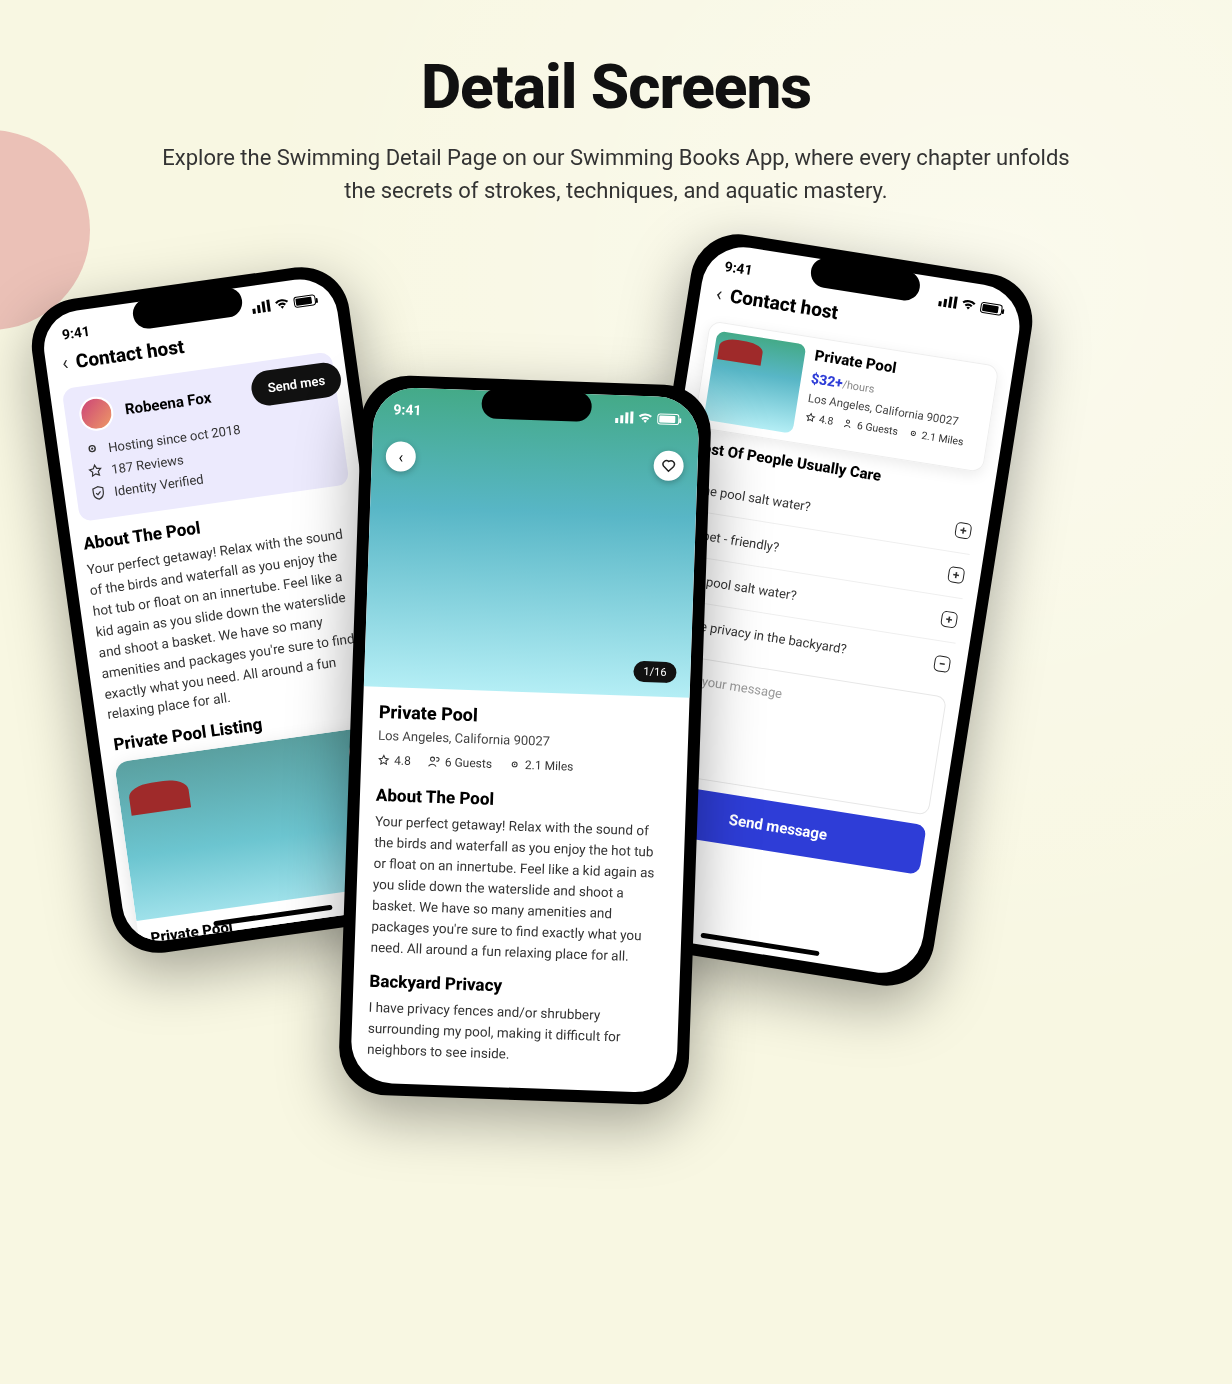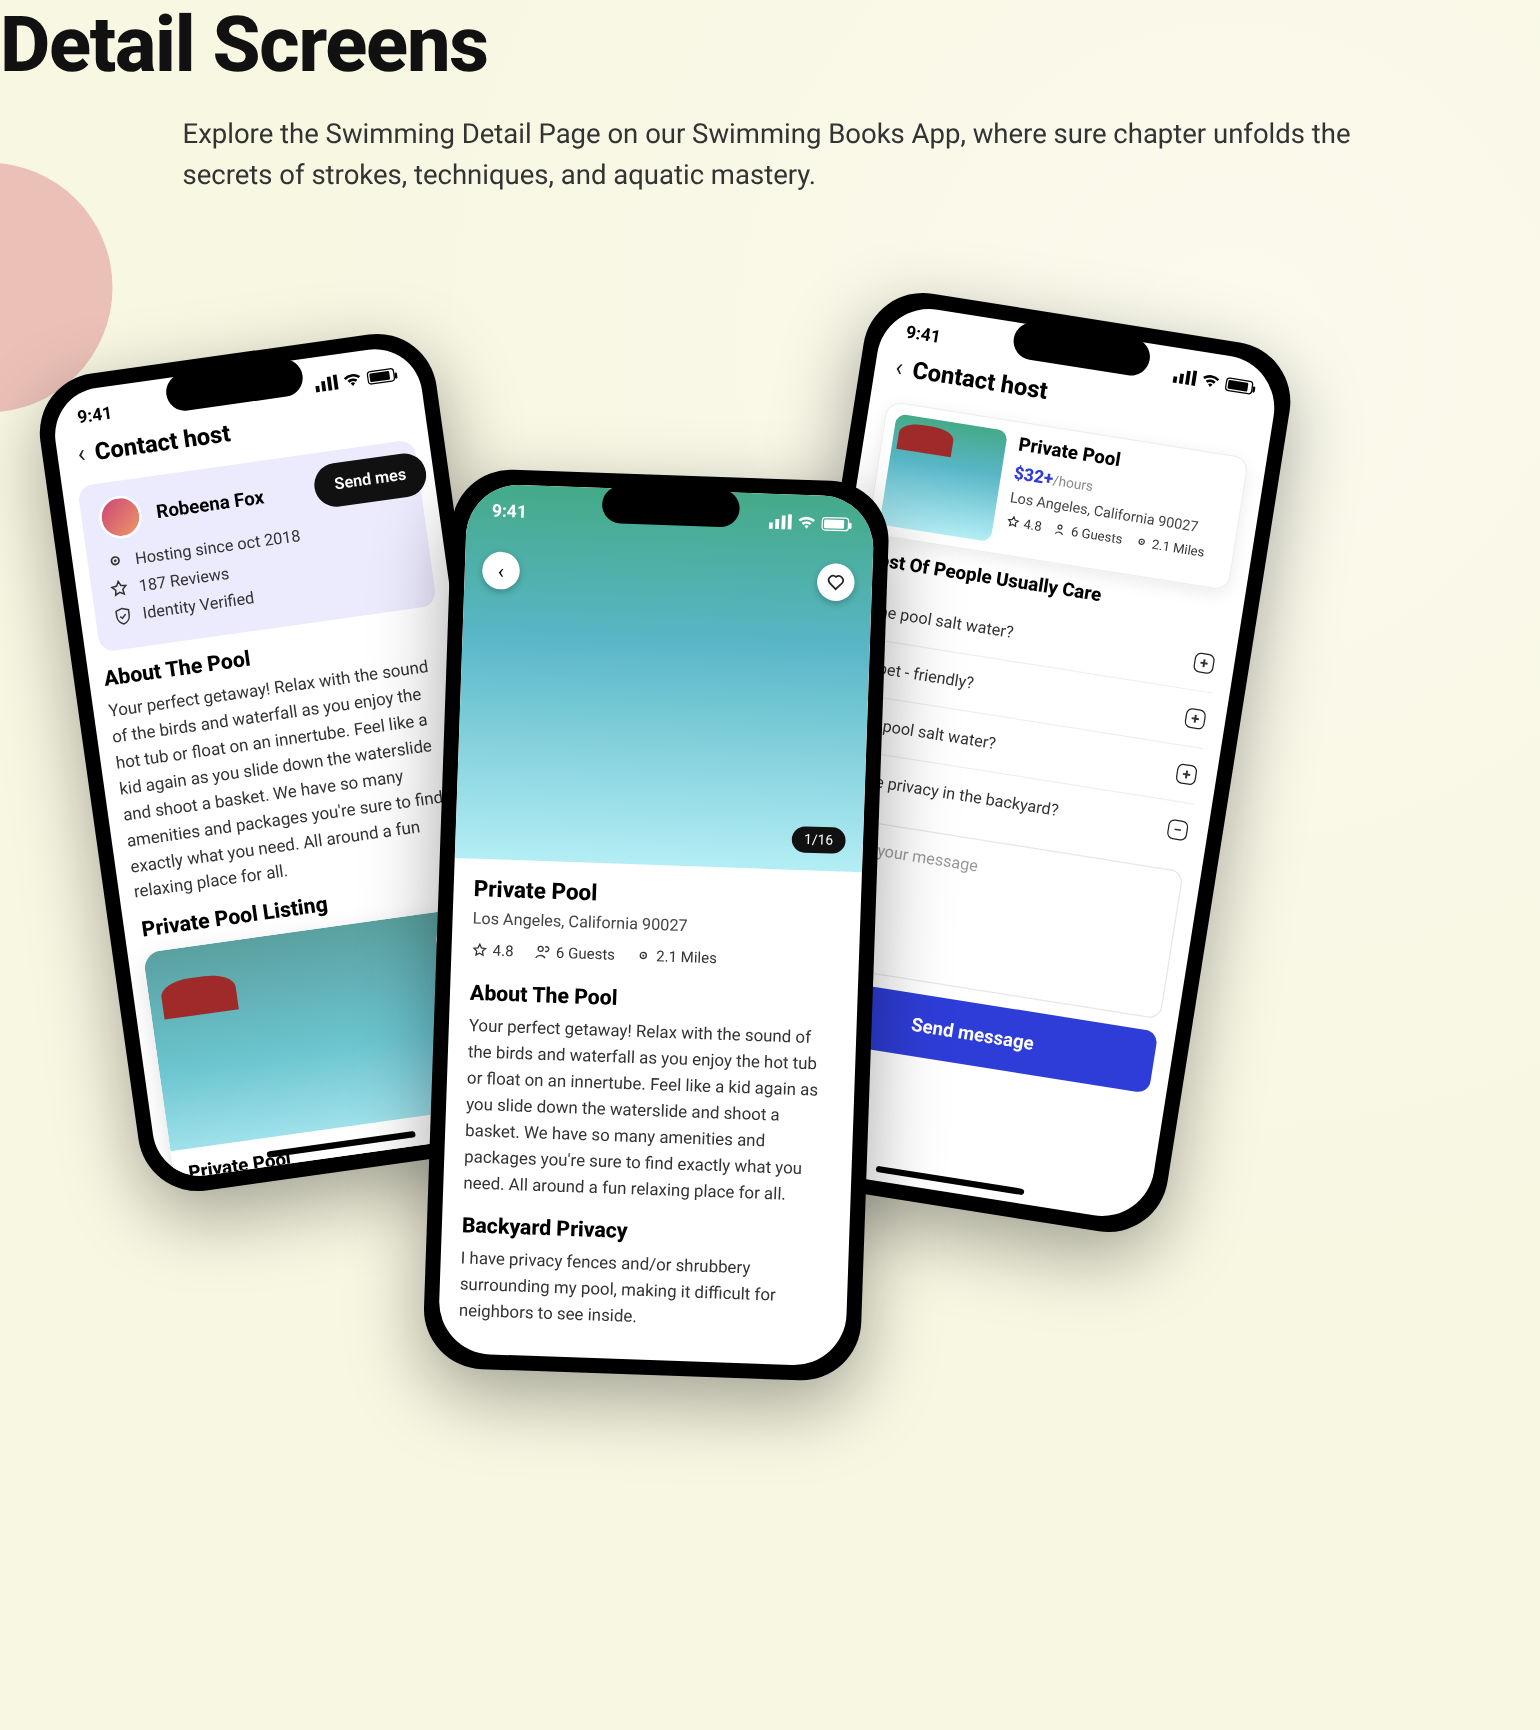--- a/index.html
+++ b/index.html
@@ -7,21 +7,21 @@
     width: 1232px; height: 1384px;
     background: radial-gradient(circle at 80% 20%, rgba(255,255,255,0.4), transparent 50%),
                 linear-gradient(#f8f7e2,#f8f7e2);
     position: relative; overflow: hidden;
   }
   .circle {
     position: absolute; left: -110px; top: 130px; width: 200px; height: 200px;
     border-radius: 50%; background: #ebc1b7;
   }
   .headline {
-    text-align: left; 
+    text-align: center; padding-top: 50px;
   }
   .headline h1 { font-size: 62px; font-weight: 800; color:#111; letter-spacing:-1px; }
   .headline p {
     font-size: 22px; color:#333; max-width: 940px; margin: 18px auto 0; line-height:1.5;
   }
   .stage { position: absolute; inset:0; }
 
   
   .phone {
     position:absolute; width:320px; height:660px; border-radius:48px;
@@ -120,21 +120,21 @@
 
   svg{display:block;}
 </style>
 </head>
 <body>
 
 <div class="circle"></div>
 
 <div class="headline">
   <h1>Detail Screens</h1>
-  <p>Explore the Swimming Detail Page on our Swimming Books App, where sure chapter unfolds the secrets of strokes, techniques, and aquatic mastery.</p>
+  <p>Explore the Swimming Detail Page on our Swimming Books App, where every chapter unfolds the secrets of strokes, techniques, and aquatic mastery.</p>
 </div>
 
 <div class="stage">
 
   <div class="phone ph1">
     <div class="notch"></div>
     <div class="screen">
       <div class="statusbar">
         <span>9:41</span>
         <div class="sb-icons">

